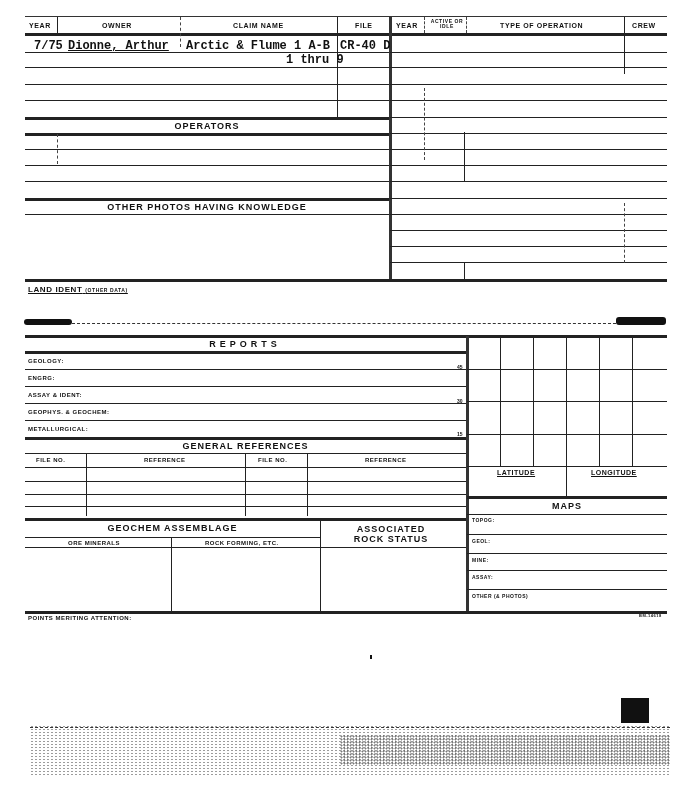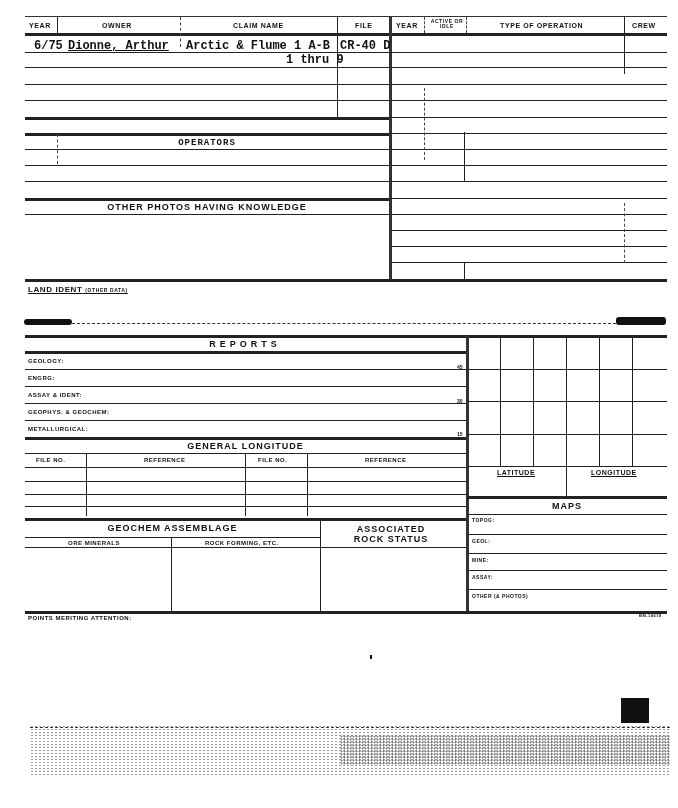--- a/index.html
+++ b/index.html
@@ -40,33 +40,33 @@
 <div class="vl thick" style="left:389px;top:17px;height:262px;"></div>
 
 <div class="lbl" style="left:396px;top:22px;">YEAR</div>
 <div class="vl dash" style="left:424px;top:17px;height:16px;"></div>
 <div class="lbl" style="left:428px;top:19px;font-size:5px;width:38px;white-space:normal;text-align:center;line-height:5px;">ACTIVE OR IDLE</div>
 <div class="vl dash" style="left:466px;top:17px;height:16px;"></div>
 <div class="lbl" style="left:500px;top:22px;">TYPE OF OPERATION</div>
 <div class="vl" style="left:624px;top:17px;height:16px;"></div>
 <div class="lbl" style="left:632px;top:22px;">CREW</div>
 
-<div class="typed" style="left:34px;top:39px;">6/75</div>
+<div class="typed" style="left:34px;top:39px;">7/75</div>
 <div class="typed" style="left:68px;top:39px;text-decoration:underline;">Dionne, Arthur</div>
 <div class="typed" style="left:186px;top:39px;">Arctic &amp; Flume 1 A-B</div>
 <div class="typed" style="left:286px;top:53px;">1 thru 9</div>
 <div class="typed" style="left:340px;top:39px;">CR-40 D</div>
 
 <div class="hl" style="left:25px;top:52px;width:364px;"></div>
 <div class="hl" style="left:25px;top:67px;width:364px;"></div>
 <div class="hl" style="left:25px;top:84px;width:364px;"></div>
 <div class="hl" style="left:25px;top:100px;width:364px;"></div>
 <div class="hl thick" style="left:25px;top:117px;width:364px;"></div>
 
-<div class="sec" style="left:25px;top:138px;width:364px;font-family:Liberation Mono, monospace;">OPERATORS</div>
+<div class="sec" style="left:25px;top:121px;width:364px;">OPERATORS</div>
 <div class="hl thick" style="left:25px;top:133px;width:364px;"></div>
 <div class="vl dash" style="left:57px;top:134px;height:30px;"></div>
 <div class="hl" style="left:25px;top:149px;width:364px;"></div>
 <div class="hl" style="left:25px;top:165px;width:364px;"></div>
 <div class="hl" style="left:25px;top:181px;width:364px;"></div>
 <div class="hl thick" style="left:25px;top:198px;width:364px;"></div>
 
 <div class="sec" style="left:25px;top:202px;width:364px;">OTHER PHOTOS HAVING KNOWLEDGE</div>
 <div class="hl" style="left:25px;top:214px;width:364px;"></div>
 <div class="hl thick" style="left:25px;top:279px;width:642px;"></div>
@@ -111,21 +111,21 @@
 <div class="hl" style="left:25px;top:386px;width:441px;"></div>
 <div class="field" style="left:28px;top:392px;">ASSAY &amp; IDENT:</div>
 <div class="num" style="left:457px;top:398px;">30</div>
 <div class="hl" style="left:25px;top:403px;width:441px;"></div>
 <div class="field" style="left:28px;top:409px;">GEOPHYS. &amp; GEOCHEM:</div>
 <div class="hl" style="left:25px;top:420px;width:441px;"></div>
 <div class="field" style="left:28px;top:426px;">METALLURGICAL:</div>
 <div class="num" style="left:457px;top:431px;">15</div>
 <div class="hl thick" style="left:25px;top:437px;width:441px;"></div>
 
-<div class="sec" style="left:25px;top:441px;width:441px;">GENERAL LONGITUDE</div>
+<div class="sec" style="left:25px;top:441px;width:441px;">GENERAL REFERENCES</div>
 <div class="hl" style="left:25px;top:453px;width:441px;"></div>
 <div class="field" style="left:36px;top:457px;">FILE NO.</div>
 <div class="field" style="left:144px;top:457px;">REFERENCE</div>
 <div class="field" style="left:258px;top:457px;">FILE NO.</div>
 <div class="field" style="left:365px;top:457px;">REFERENCE</div>
 <div class="vl" style="left:86px;top:454px;height:62px;"></div>
 <div class="vl" style="left:245px;top:454px;height:62px;"></div>
 <div class="vl" style="left:307px;top:454px;height:62px;"></div>
 <div class="hl" style="left:25px;top:467px;width:441px;"></div>
 <div class="hl" style="left:25px;top:481px;width:441px;"></div>

